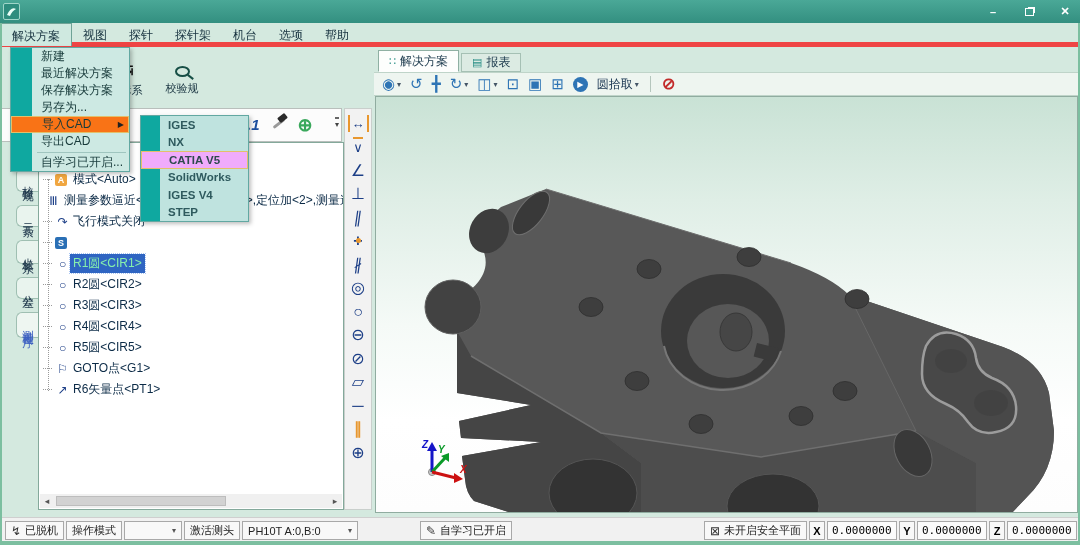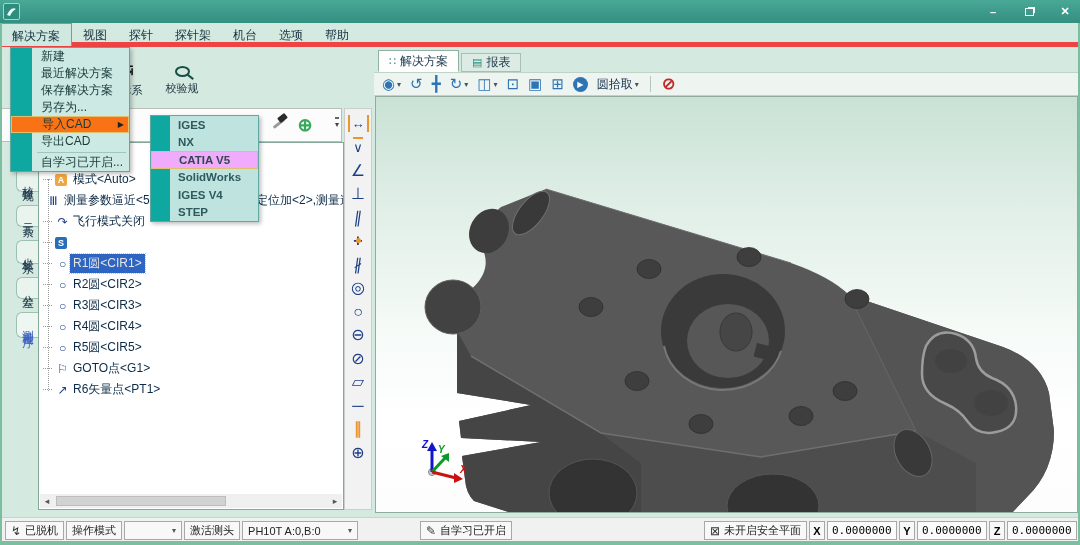--- a/index.html
+++ b/index.html
@@ -68,21 +68,21 @@
   
   .tree-panel { position:absolute; left:38px; top:142px; width:306px; height:368px; background:#fff; border:1px solid #84a99b; overflow:hidden; }
   .tree-vline { position:absolute; left:9px; top:36px; height:212px; border-left:1px dotted #9a9a9a; }
   .tree-rows { position:absolute; left:4px; top:26px; right:0; }
   .tree-row { height:21px; display:flex; align-items:center; white-space:nowrap; }
   .tree-row::before { content:""; width:9px; border-top:1px dotted #9a9a9a; margin-right:3px; }
   .t-icon { width:15px; text-align:center; font-size:12px; color:#1d3f87; flex:0 0 15px; line-height:14px; }
   .boxed-orange .t-icon { background:#f0a640; color:#fff; font-size:9px; font-weight:bold; width:12px; height:12px; line-height:12px; border-radius:2px; flex:0 0 12px; margin-right:3px; }
   .boxed-blue .t-icon { background:#2a6fb5; color:#fff; font-size:9px; font-weight:bold; width:12px; height:12px; line-height:12px; border-radius:2px; flex:0 0 12px; margin-right:3px; }
   .t-label { font-size:12px; color:#0c2b47; padding:1px 3px; }
-  .tree-row.active .t-label { background:#2f65c2; color:#e5e5e5; outline:1px dotted #a9c6f2; }
+  .tree-row.active .t-label { background:#2f65c2; color:#86efac; outline:1px dotted #a9c6f2; }
   .tree-hscroll { position:absolute; left:1px; right:1px; bottom:1px; height:14px; background:#f0f0f0; display:flex; align-items:center; }
   .hs-arrow { width:14px; text-align:center; font-size:9px; color:#555; }
   .hs-thumb { margin-left:2px; width:170px; height:10px; background:#d2d2d2; border:1px solid #bdbdbd; }
 
   
   .rp-tabs { position:absolute; left:374px; top:50px; width:706px; height:22px; display:flex; align-items:flex-end; padding-left:4px; gap:2px; }
   .vtab { font-size:12px; color:#1c3a4d; display:flex; align-items:center; gap:4px; padding:2px 10px; background:#dcebe3; border:1px solid #a5c0b4; height:19px; }
   .vtab.active { background:#fdfefd; border:1px solid #8fb0a3; border-bottom:1px solid #fdfefd; height:22px; position:relative; z-index:2; }
   .vt-icon { color:#2a8f86; font-size:11px; }
   .rp-toolbar { position:absolute; left:374px; top:72px; width:706px; height:24px; background:#eef5f0; border-top:1px solid #bfd4c9; border-bottom:1px solid #bfd4c9; display:flex; align-items:center; padding-left:8px; gap:9px; }
@@ -116,21 +116,21 @@
   
   .dropdown { position:absolute; left:10px; top:47px; width:120px; background:#cde9e3; border:1px solid #62a8a2;
     box-shadow:2px 2px 4px rgba(0,0,0,.25); z-index:40; padding:0; }
   .dropdown::before { content:""; position:absolute; left:0; top:0; bottom:0; width:21px; background:#0fa8a0; }
   .menu-item { position:relative; height:17px; display:flex; align-items:center; font-size:12px; color:#173a3a; padding-left:30px; }
   .menu-item .mi-arrow { position:absolute; right:4px; font-size:8px; color:#222; }
   .menu-item.active { background:#f97316; border:1px solid #e2c06b; }
   .menu-item.separator { height:4px; padding:0; }
   .menu-item.separator::after { content:""; position:absolute; left:26px; right:3px; top:2px; border-top:1px solid #9fc5bf; }
 
-  .submenu { position:absolute; left:150px; top:115px; width:109px; background:#bfe3df; border:1px solid #62a8a2;
+  .submenu { position:absolute; left:140px; top:115px; width:109px; background:#bfe3df; border:1px solid #62a8a2;
     box-shadow:2px 2px 4px rgba(0,0,0,.25); z-index:41; }
   .submenu::before { content:""; position:absolute; left:0; top:0; bottom:0; width:19px; background:#0fa8a0; }
   .submenu .menu-item { padding-left:27px; height:17.5px; color:#2e5a5e; font-weight:bold; font-size:11.5px; }
   .submenu .menu-item.active { background:#f0abfc; border:1px solid #e2c06b; color:#2e4a4e; }
 </style>
 </head>
 <body>
 <div id="app">
 
   <div class="titlebar">

